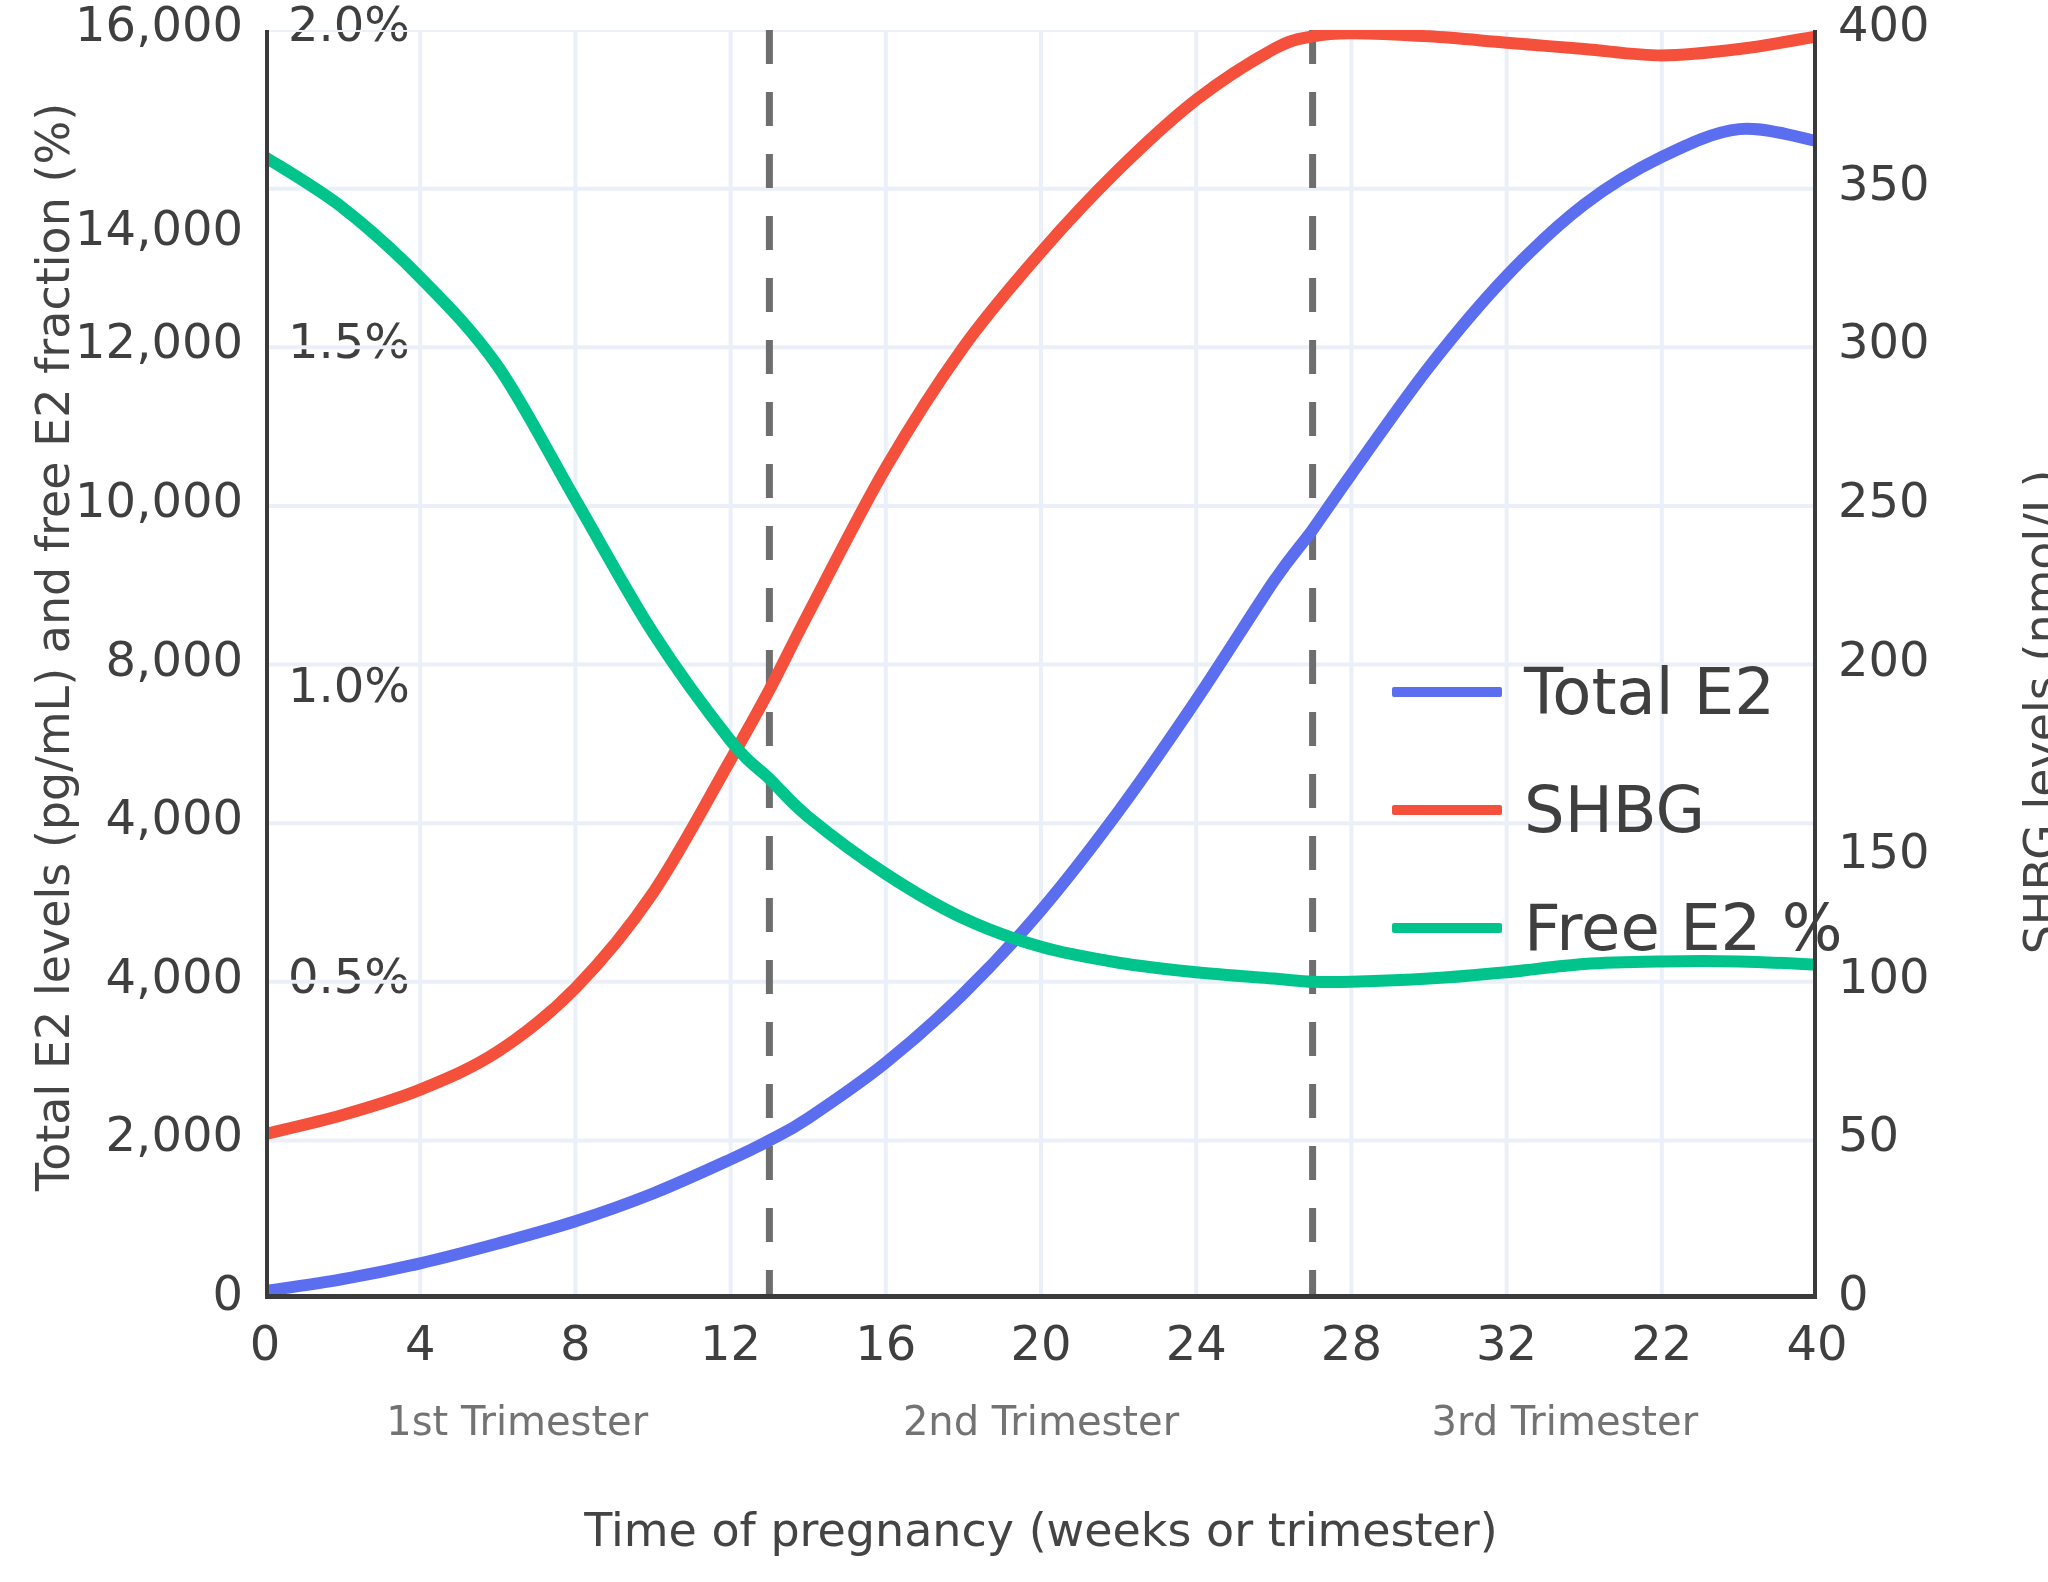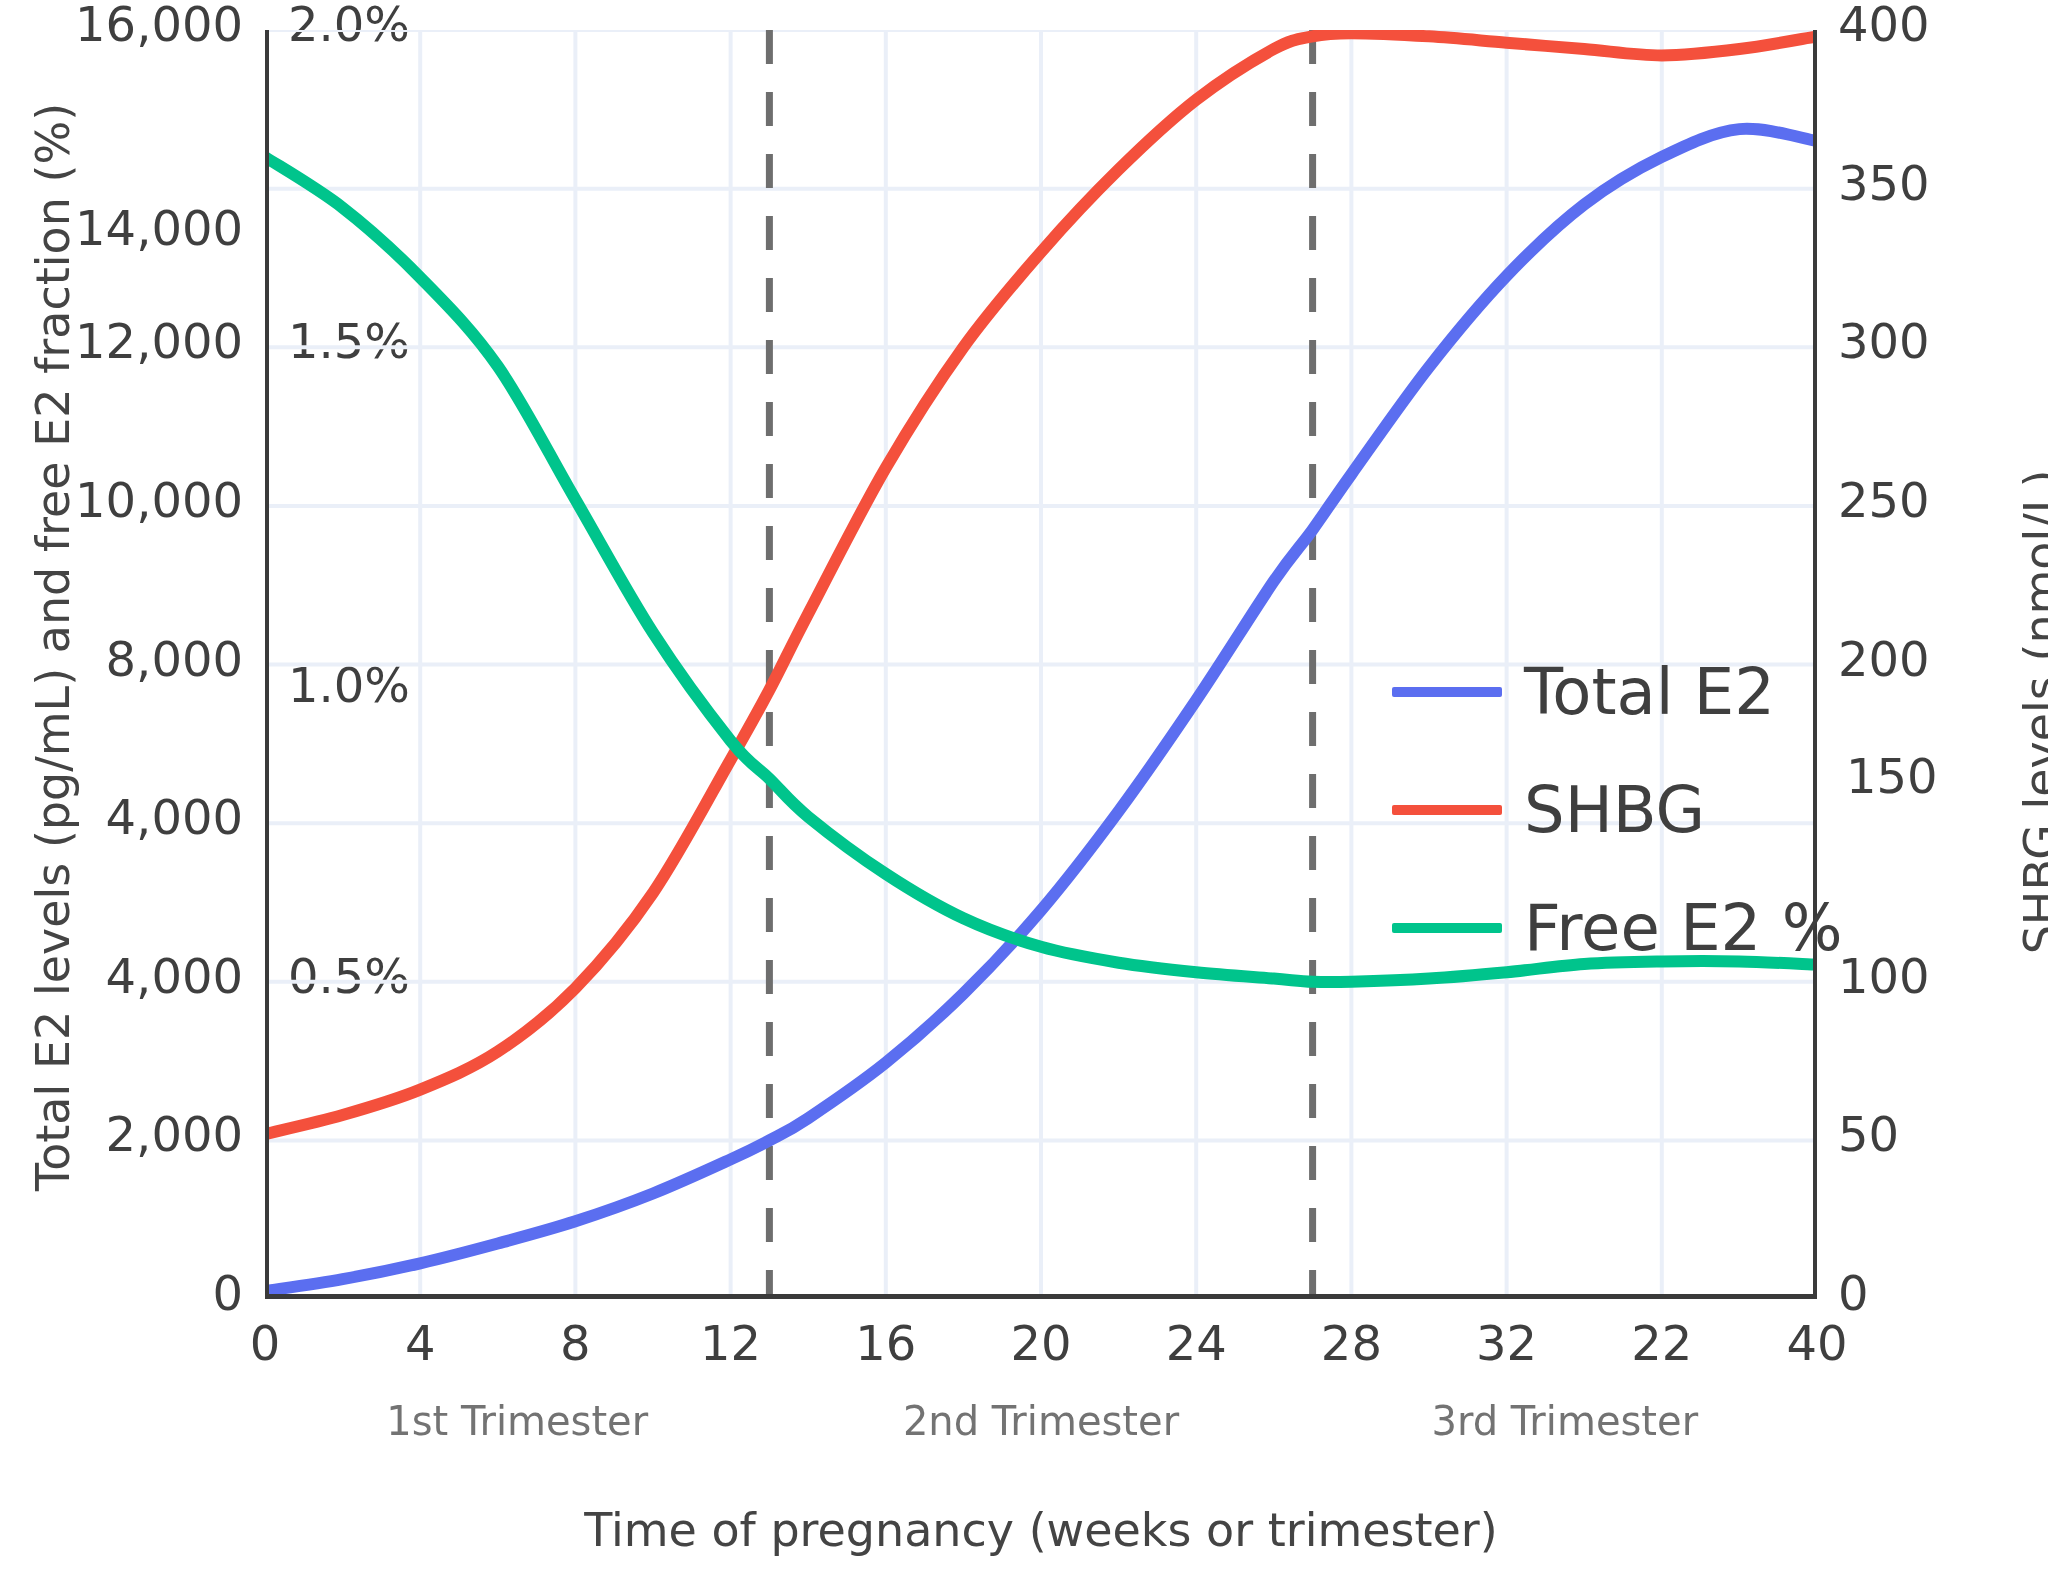--- a/index.html
+++ b/index.html
@@ -156,21 +156,21 @@
       <div class="ytick-left-wrap" style="left: 8px; top: 630.5px;">8,000</div>
       <div class="ytick-left-wrap" style="left: 8px; top: 471.875px;">10,000</div>
       <div class="ytick-left-wrap" style="left: 8px; top: 313.25px;">12,000</div>
       <div class="ytick-left-wrap" style="left: 8px; top: 154.625px; margin-top: 45px;">14,000</div>
       <div class="ytick-left-wrap" style="left: 8px; top: -4px;">16,000</div>
     </div>
   <div id="ytick-right-layer">
       <div class="ytick-right-wrap" style="top: 1265px;">0</div>
       <div class="ytick-right-wrap" style="top: 1106.38px;">50</div>
       <div class="ytick-right-wrap" style="top: 947.75px;">100</div>
-      <div class="ytick-right-wrap" style="top: 748px; margin-left: 8px;">150</div>
+      <div class="ytick-right-wrap" style="top: 823px;">150</div>
       <div class="ytick-right-wrap" style="top: 630.5px;">200</div>
       <div class="ytick-right-wrap" style="top: 471.875px;">250</div>
       <div class="ytick-right-wrap" style="top: 313.25px;">300</div>
       <div class="ytick-right-wrap" style="top: 154.625px;">350</div>
       <div class="ytick-right-wrap" style="top: -4px;">400</div>
     </div>
   <div id="pct-layer">
       <div class="pct-label" style="top: 947.75px;">0.5%</div>
       <div class="pct-label" style="top: 657px; text-align: right;">1.0%</div>
       <div class="pct-label" style="top: 313.25px;">1.5%</div>

